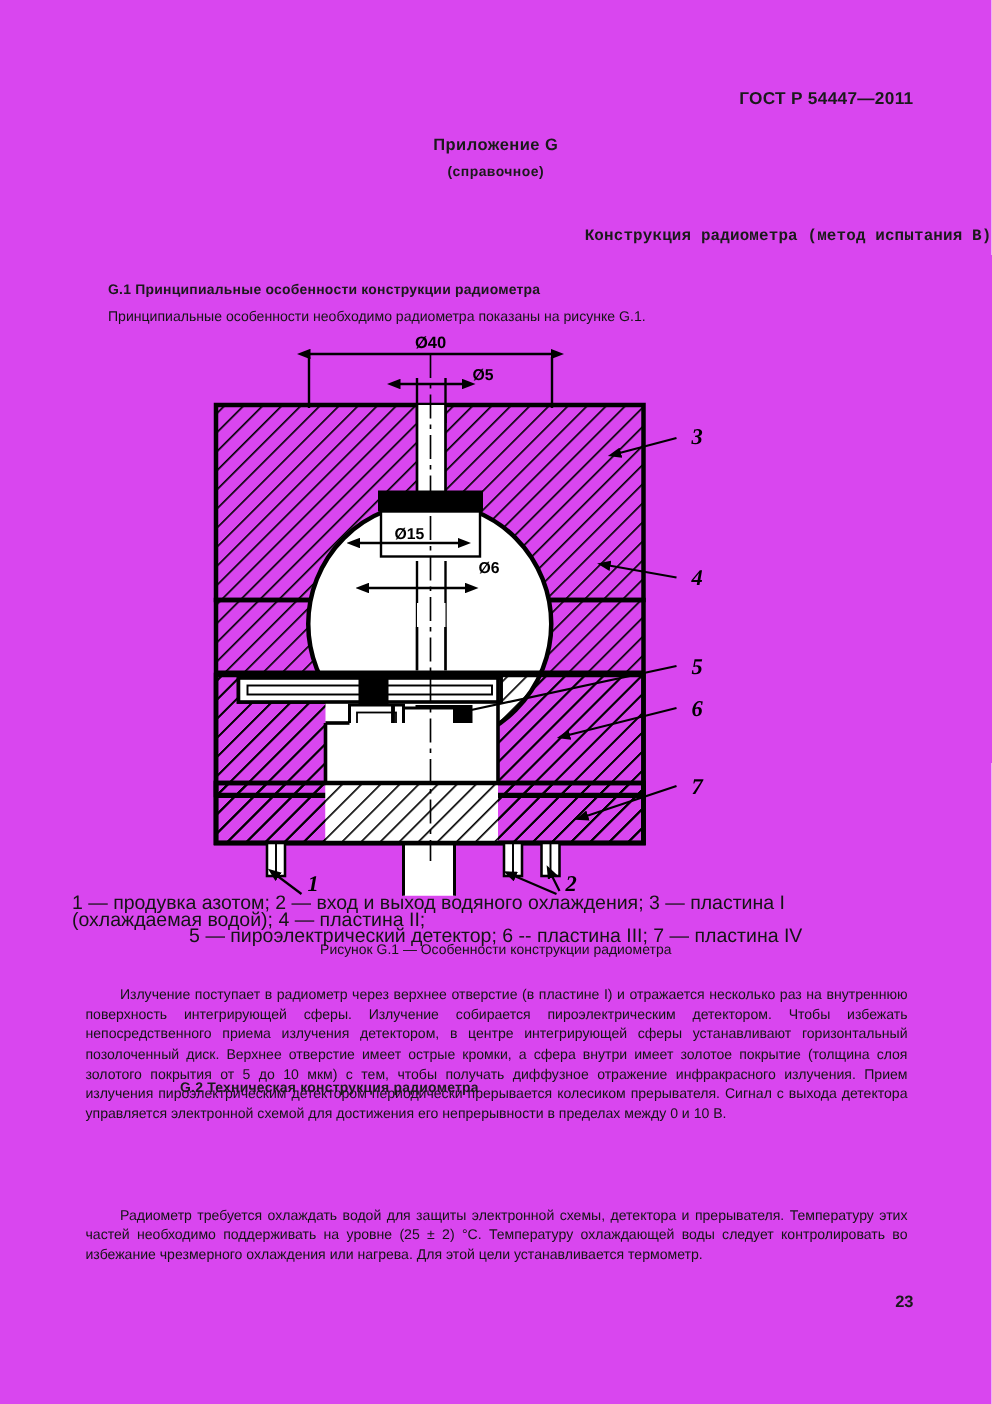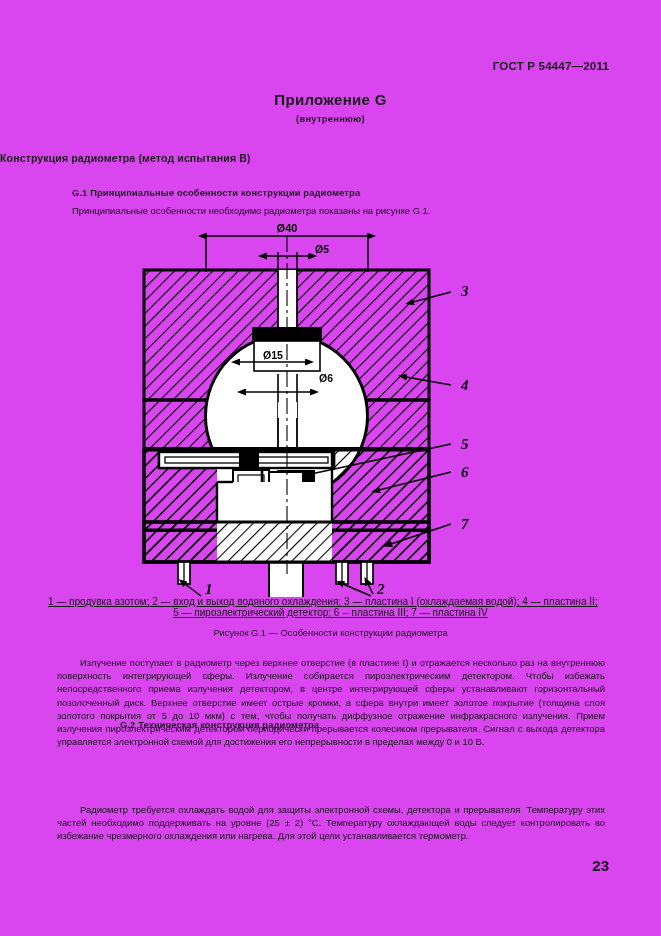--- a/index.html
+++ b/index.html
@@ -34,39 +34,40 @@
 
   
   .annex-block {
     position: absolute;
     top: 91px;
     left: 0;
     width: 661px;
     text-align: center;
   }
   .annex-line1 {
-    font-size: 15px;
+    font-size: 11px;
     font-weight: bold;
     letter-spacing: 0.3px;
   }
   .annex-line2 {
     font-size: 9.3px;
     font-weight: bold;
     letter-spacing: 0.3px;
     margin-top: 6px;
   }
   .doc-title {
     position: absolute;
     top: 152px;
     left: 0;
     width: 661px;
-    text-align: left;
+    text-align: right;
     font-size: 10.6px;
     font-weight: bold;
     letter-spacing: 0.1px;
+    font-family: Liberation Mono, monospace;
   }
 
   
   .sec-head {
     position: absolute;
     left: 72px;
     font-size: 9.3px;
     font-weight: bold;
     letter-spacing: 0.15px;
     white-space: nowrap;
@@ -94,58 +95,57 @@
     width: 661px;
     height: 380px;
   }
   .figure svg { display: block; margin: 0 auto; }
 
   .fig-legend {
     position: absolute;
     left: 48px;
     top: 596px;
     width: 565px;
-    font-size: 10px;
+    font-size: 13px;
     line-height: 11px;
     text-align: center;
     color: #141414;
-    text-decoration: underline;
   }
   .fig-legend .l1 { display: block; text-align: left; }
   .fig-legend .l2 { display: block; text-align: center; }
 
   .fig-caption {
     position: absolute;
     left: 0;
     top: 628px;
     width: 661px;
     text-align: center;
     font-size: 9.3px;
     color: #141414;
   }
 
   
   .page-number {
     position: absolute;
     right: 52px;
     bottom: 62px;
-    font-size: 15px;
+    font-size: 11px;
     font-weight: bold;
   }
 </style>
 </head>
 <body>
 
 <div class="page">
 
   <div class="std-header">ГОСТ Р 54447—2011</div>
 
   <div class="annex-block">
     <div class="annex-line1">Приложение G</div>
-    <div class="annex-line2">(внутреннюю)</div>
+    <div class="annex-line2">(справочное)</div>
   </div>
 
   <div class="doc-title">Конструкция радиометра (метод испытания B)</div>
 
   <div class="sec-head" style="top:188px;">G.1  Принципиальные особенности конструкции радиометра</div>
 
   <div class="body-text" style="left:72px; top:204px; width:520px;">
     <p class="noind">Принципиальные особенности необходимо радиометра показаны на рисунке G.1.</p>
   </div>
 

